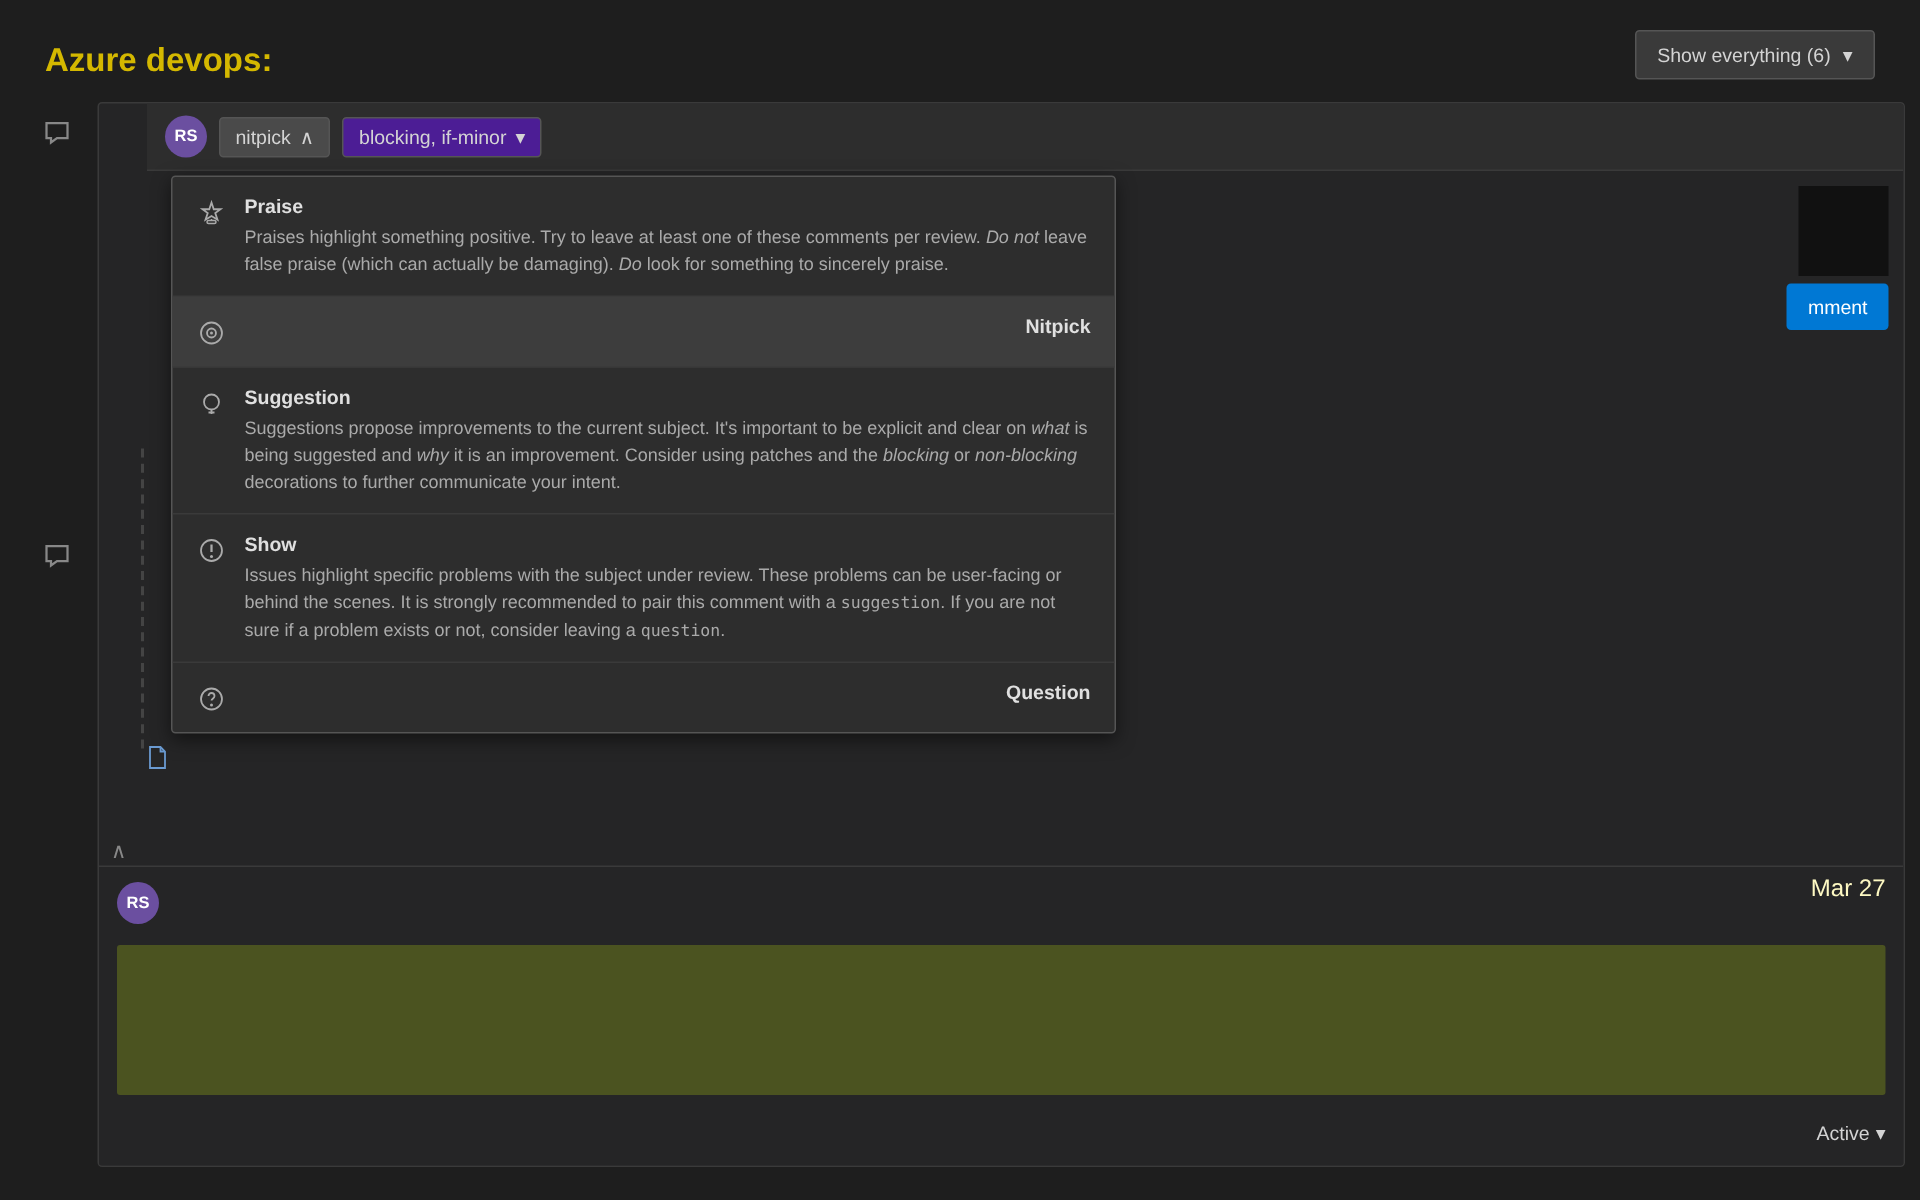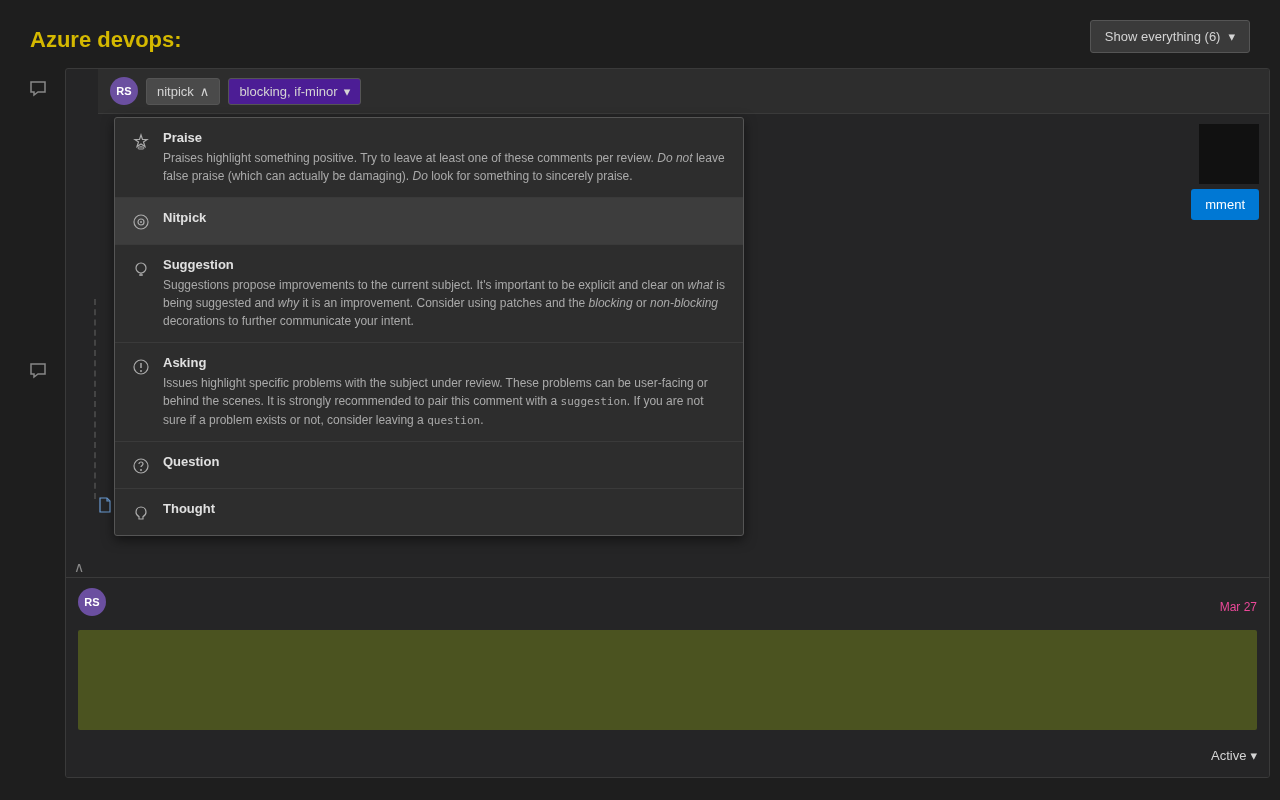--- a/index.html
+++ b/index.html
@@ -139,20 +139,21 @@
       max-height: 500px;
     }
 
     .dropdown-item {
       padding: 12px 16px;
       cursor: pointer;
       border-bottom: 1px solid #3a3a3a;
       display: flex;
       gap: 12px;
       align-items: flex-start;
+      justify-content: space-between;
     }
     .dropdown-item:last-child { border-bottom: none; }
     .dropdown-item.selected { background: #3d3d3d; }
 
     .item-icon {
       width: 20px;
       height: 20px;
       flex-shrink: 0;
       margin-top: 2px;
       display: flex;
@@ -272,44 +273,34 @@
         </div>
         <div class="dropdown-item">
           <div class="item-icon">
             <svg width="18" height="18" viewBox="0 0 18 18" fill="none">
               <circle cx="9" cy="9" r="7" stroke="#aaa" stroke-width="1.2"></circle>
               <line x1="9" y1="5" x2="9" y2="10" stroke="#aaa" stroke-width="1.5"></line>
               <circle cx="9" cy="13" r="1" fill="#aaa"></circle>
             </svg>
           </div>
           <div class="item-content">
-            <div class="item-title">Asking</div>
+            <div class="item-title">Show</div>
             <div class="item-desc">Issues highlight specific problems with the subject under review. These problems can be user-facing or behind the scenes. It is strongly recommended to pair this comment with a <code>suggestion</code>. If you are not sure if a problem exists or not, consider leaving a <code>question</code>.</div>
           </div>
         </div>
         <div class="dropdown-item">
           <div class="item-icon">
             <svg width="18" height="18" viewBox="0 0 18 18" fill="none">
               <circle cx="9" cy="9" r="7" stroke="#aaa" stroke-width="1.2"></circle>
               <path d="M7 7c0-1.1.9-2 2-2s2 .9 2 2c0 1.5-2 2-2 3" stroke="#aaa" stroke-width="1.2" fill="none"></path>
               <circle cx="9" cy="13" r="1" fill="#aaa"></circle>
             </svg>
           </div>
           <div class="item-content">
             <div class="item-title">Question</div>
-          </div>
-        </div>
-        <div class="dropdown-item">
-          <div class="item-icon">
-            <svg width="18" height="18" viewBox="0 0 18 18" fill="none">
-              <path d="M4 8c0-2.8 2.2-5 5-5s5 2.2 5 5c0 2-1.2 3.8-3 4.6V15H7v-2.4C5.2 11.8 4 10 4 8z" stroke="#aaa" stroke-width="1.2" fill="none"></path>
-            </svg>
-          </div>
-          <div class="item-content">
-            <div class="item-title">Thought</div>
           </div>
         </div>
       </div>
 
     <div style="position:absolute; right: 10px; top: 55px; width: 60px; height: 60px; background: #111;"></div>
 
     <div style="position:absolute; right: 10px; top: 120px; background: #0078d4; color: white; padding: 8px 14px; border-radius: 3px; font-size: 13px; cursor: pointer;">
       <span>mment</span>
     </div>
 
@@ -323,21 +314,21 @@
         <path d="M2 1h7l3 3v11H2V1z" stroke="#6b9bd2" stroke-width="1.2" fill="none"></path>
         <path d="M9 1v3h3" stroke="#6b9bd2" stroke-width="1.2"></path>
       </svg>
     </div>
 
     <div style="position:absolute; left: 28px; top: 230px; width: 2px; height: 200px; border-left: 2px dashed #444;"></div>
 
     <div style="position:absolute; bottom: 0; left: 0; right: 0; height: 200px; background: #252526; border-top: 1px solid #3a3a3a;">
       <div style="display:flex; align-items:center; padding: 10px 12px; gap: 8px; position: relative;">
         <div class="avatar">RS</div>
-        <span style="color:#ec4899; font-size:12px; position:absolute; right:12px; top:22px;">Mar 27</span>
+        <span style="color:#fef9c3; font-size:16px; position:absolute; right:12px; top:6px;">Mar 27</span>
       </div>
 
       <div style="background: #4b5320; margin: 4px 12px; height: 100px; border-radius: 2px;"></div>
 
       <div style="position:absolute; right:12px; bottom:14px; display:flex; align-items:flex-end; gap:4px; color:#d4d4d4; cursor:pointer;">
         <span>Active</span>
         <span>▾</span>
       </div>
     </div>
 

